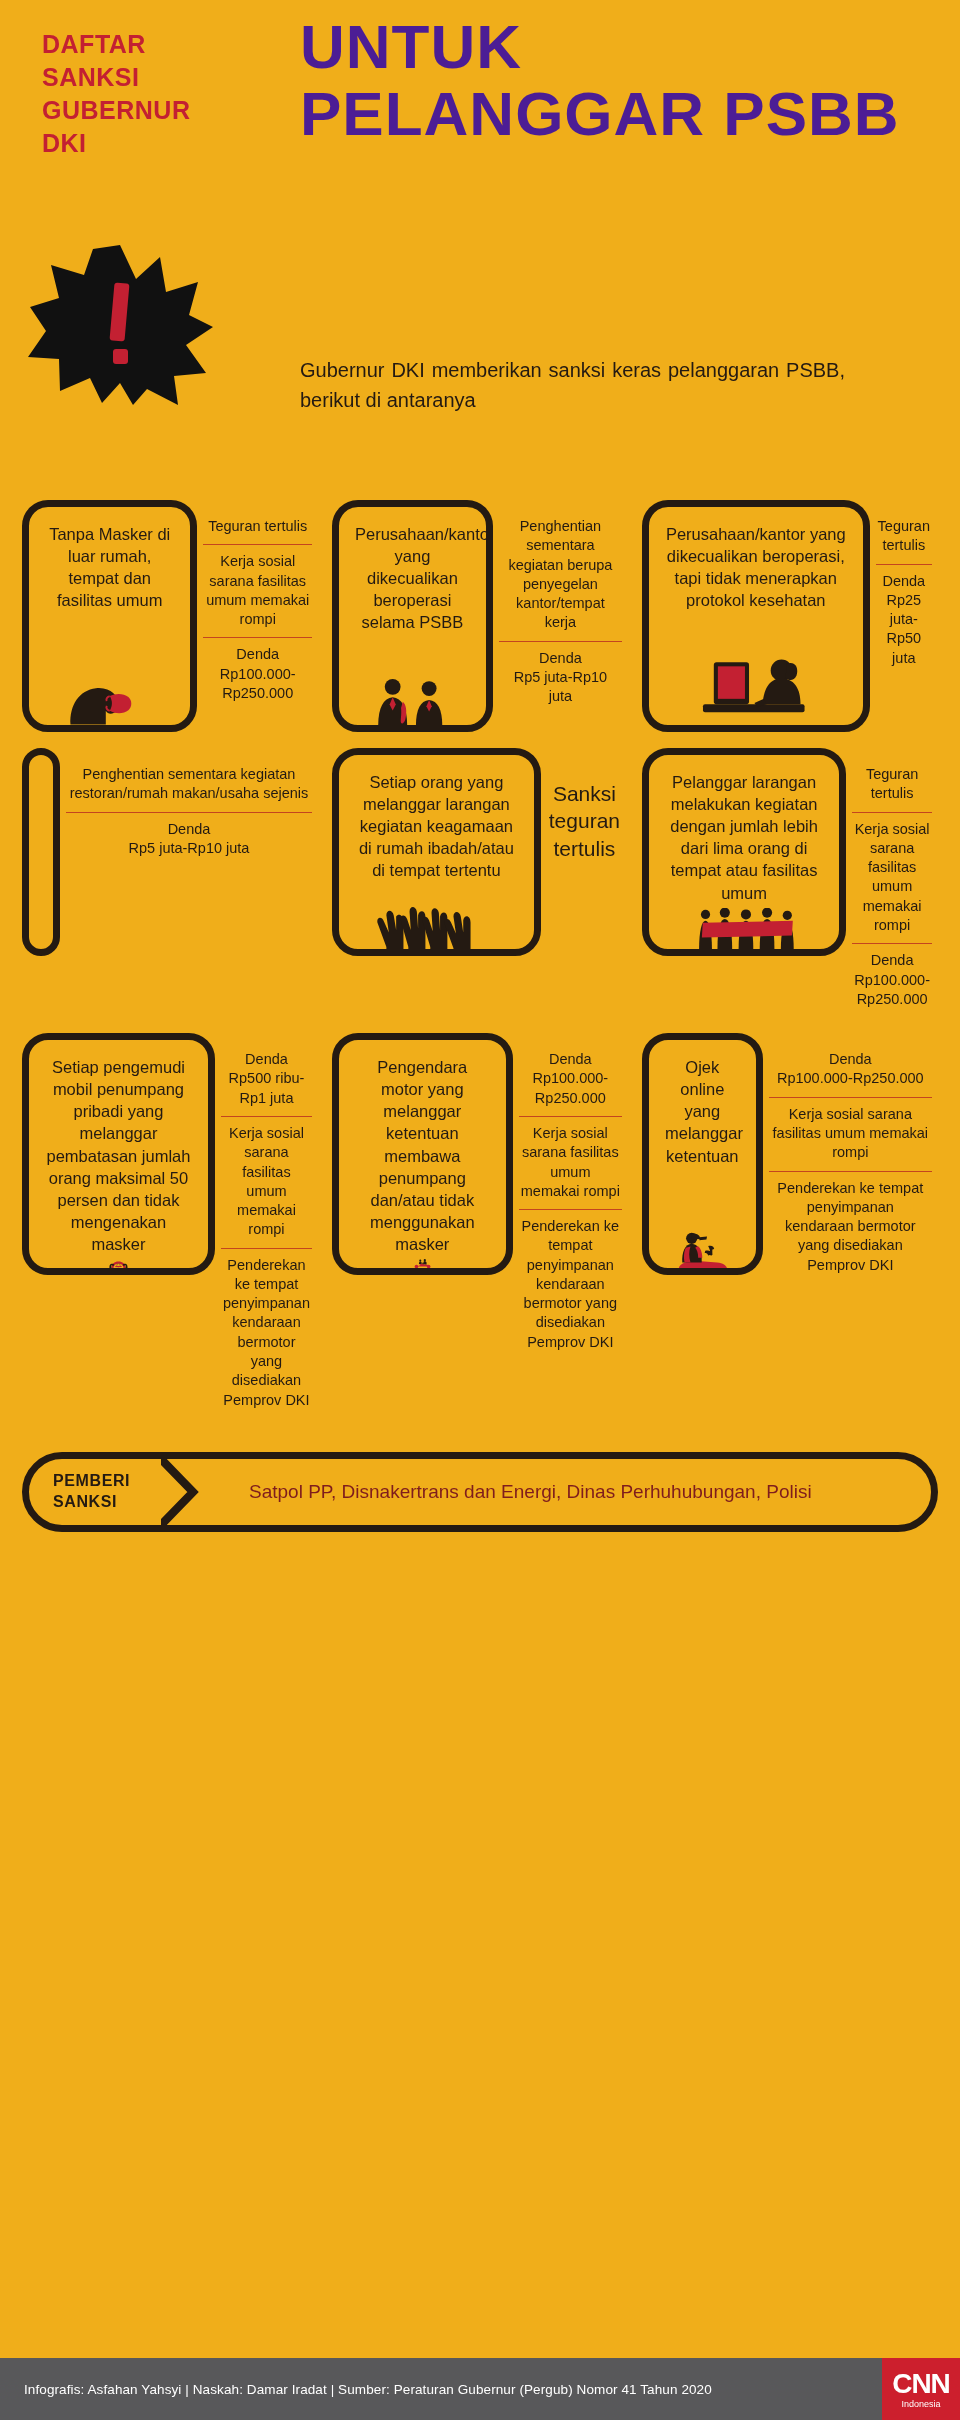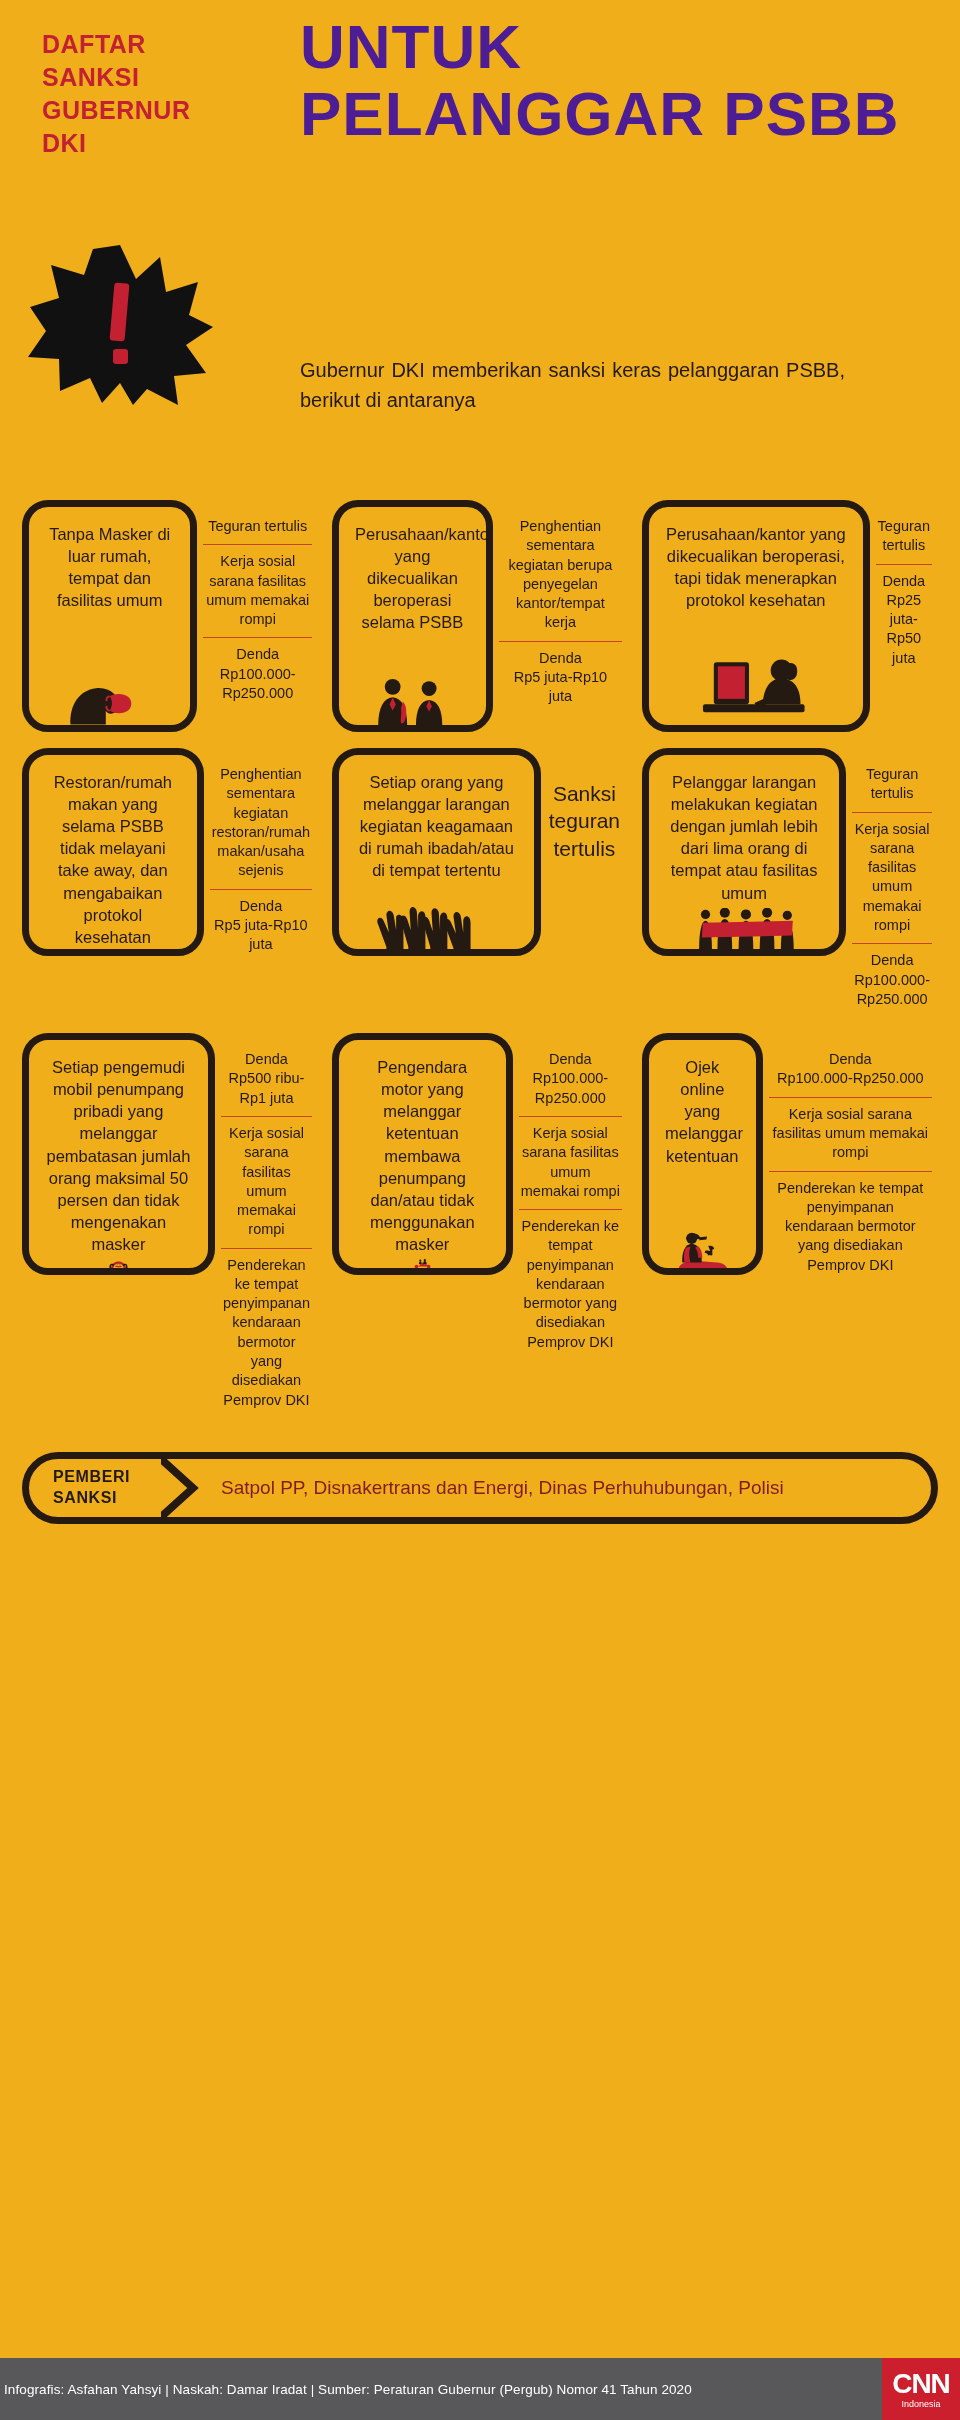--- a/index.html
+++ b/index.html
@@ -131,25 +131,26 @@
     line-height: 1.3;
     padding-top: 22px;
     border-top: none !important;
   }
 
   
   .pillwrap { padding: 18px 22px 0 22px; }
   .pill {
     border: 7px solid #241A12;
     border-radius: 40px;
-    height: 72px;
+    height: 80px;
     display: flex;
     align-items: stretch;
     position: relative;
     overflow: hidden;
+    gap: 28px;
   }
   .pill-left {
     width: 150px;
     display: flex;
     align-items: center;
     padding-left: 24px;
     position: relative;
   }
   .pill-left-label {
     font-weight: bold;
@@ -176,21 +177,21 @@
     left: 0; bottom: 0;
     width: 960px;
     height: 62px;
     background: #58585A;
     display: flex;
     align-items: center;
   }
   .credits-text {
     color: #fff;
     font-size: 13.5px;
-    padding-left: 4px;
+    padding-left: 24px;
     flex: 1;
     letter-spacing: 0.1px;
   }
   .cnn-logo {
     width: 78px;
     height: 62px;
     background: #CC1F2D;
     color: #fff;
     display: flex;
     flex-direction: column;
@@ -286,21 +287,20 @@
           <div class="cap" style="white-space:pre-line">Denda
 Rp25 juta-Rp50 juta</div>
         </div>
       </div>
     </div>
 
     <div class="row">
 
       <div class="col">
         <div class="card card-r2">
-          <div class="card-title">Restoran/rumah makan yang selama PSBB tidak melayani take away, dan mengabaikan protokol kesehatan</div>
           <div class="card-art">
             <svg viewBox="0 0 280 90" preserveAspectRatio="xMidYMax meet">
               <rect x="120" y="28" width="80" height="62" fill="#241A12"></rect>
               <rect x="112" y="22" width="96" height="10" fill="#241A12"></rect>
               <rect x="132" y="42" width="24" height="20" fill="#F0AE1A"></rect>
               <circle cx="86" cy="16" r="14" fill="#241A12"></circle>
               <path d="M86 8 C98 4 106 10 104 18 C100 14 92 14 86 16 Z" fill="#C32032"></path>
               <path d="M66 90 C64 54 72 34 88 32 C104 34 112 48 114 62 L106 62 C104 50 98 44 90 44 L90 90 Z" fill="#241A12"></path>
               <path d="M72 60 C66 66 64 78 66 90 L82 90 C78 78 78 68 82 60 Z" fill="#C32032"></path>
               <path d="M100 36 L118 42 L116 50 L98 46 Z" fill="#241A12"></path>

